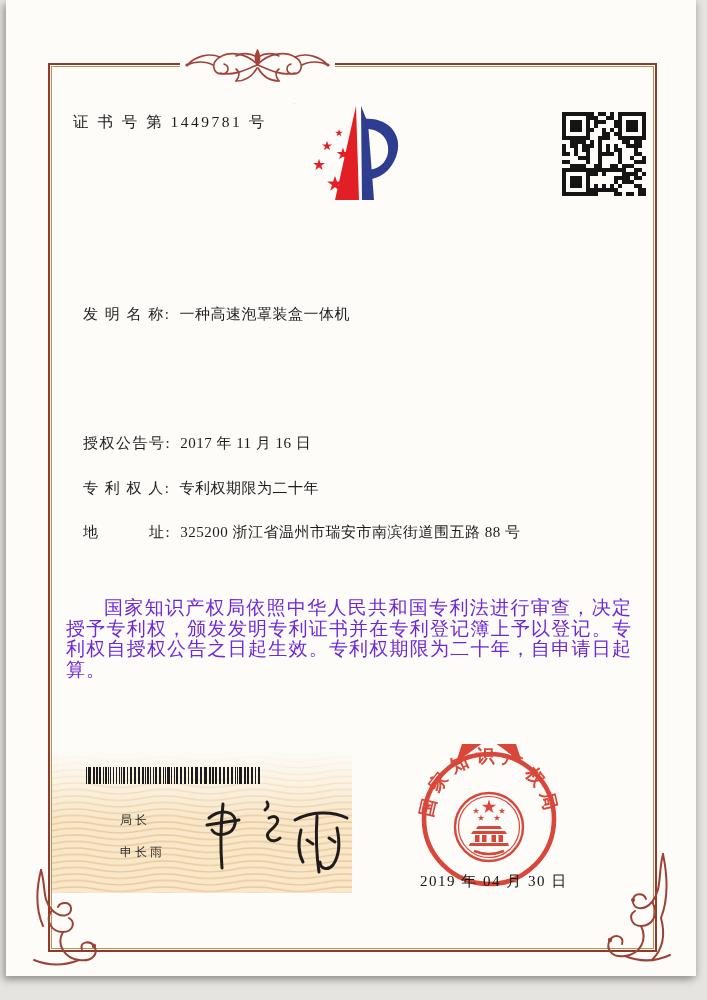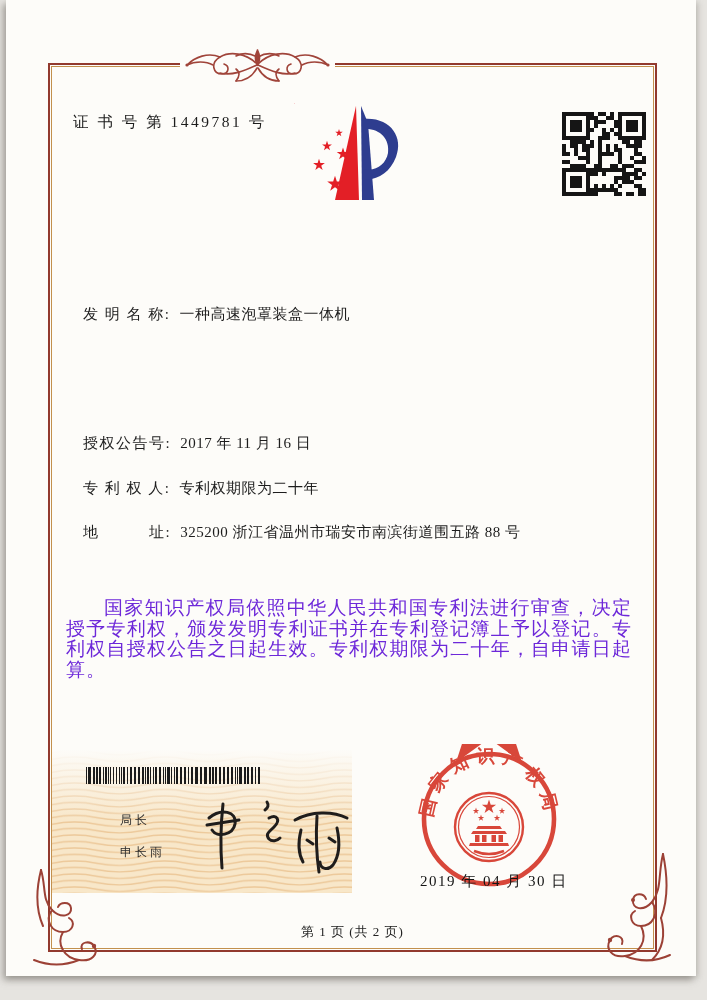--- a/index.html
+++ b/index.html
@@ -504,15 +504,14 @@
       <rect x="-14" y="16" width="4.5" height="7" stroke="none"></rect>
       <rect x="-7" y="16" width="4.5" height="7" stroke="none"></rect>
       <rect x="2.5" y="16" width="4.5" height="7" stroke="none"></rect>
       <rect x="9.5" y="16" width="4.5" height="7" stroke="none"></rect>
       <path d="M-19 24 L19 24 L20 27 L-20 27 Z" stroke="none"></path>
       <path d="M-15 32 Q0 38 15 32" fill="none" stroke-width="2.6"></path>
     </g>
   </svg>
   <div class="seal-date">2019 年 04 月 30 日</div>
 
-  <div class="page-footer">第 1 页 (共 2 页)</div>
 
 </div>
 
 </body></html>

